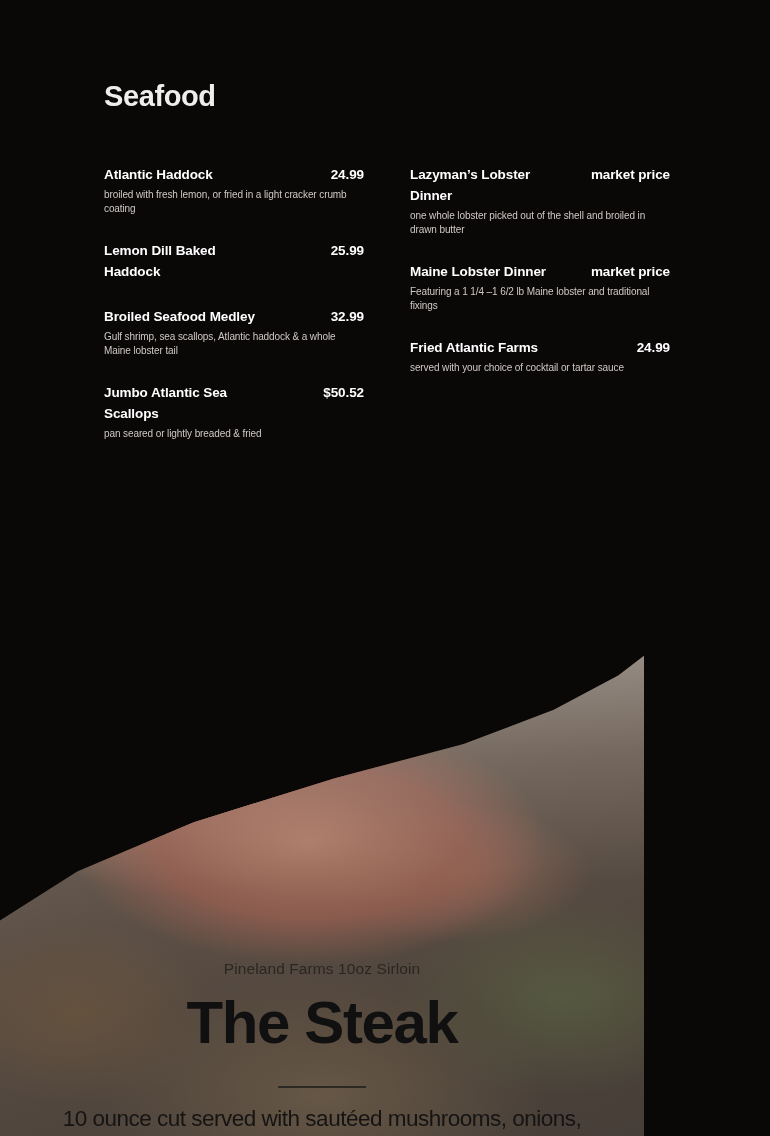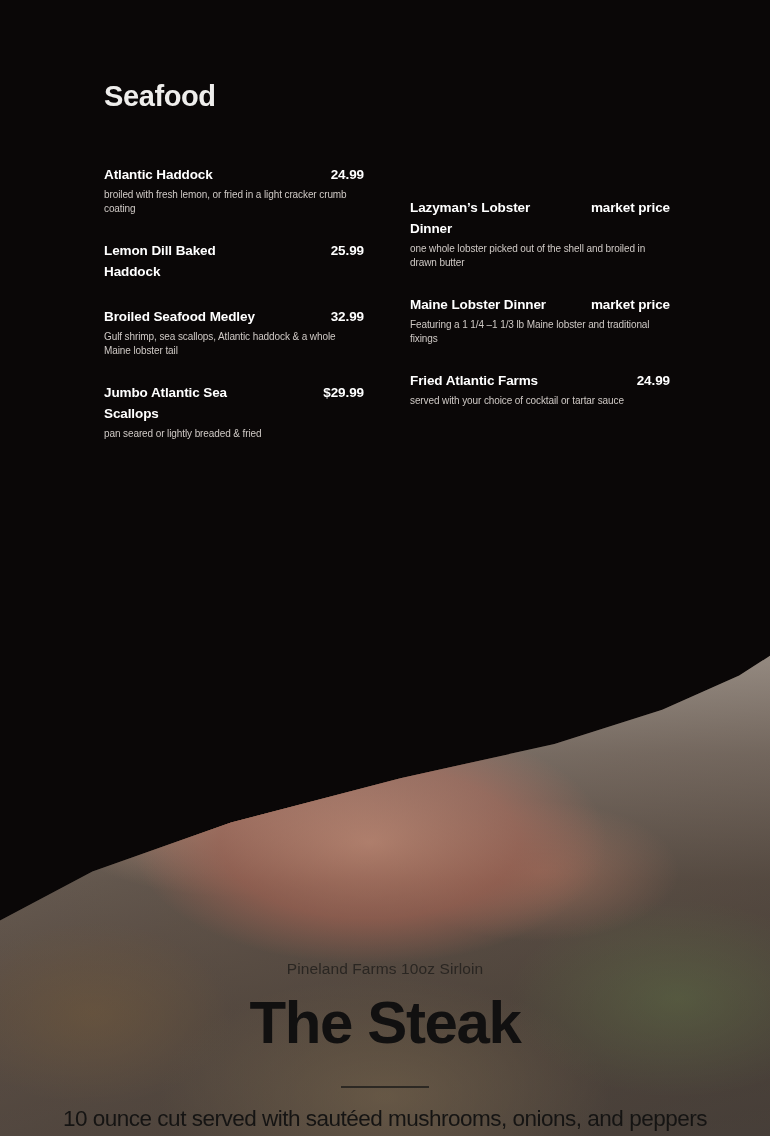--- a/index.html
+++ b/index.html
@@ -41,21 +41,20 @@
     color: #efeeec;
   }
 
   .menu-columns {
     position: absolute;
     left: 104px;
     top: 165px;
     width: 566px;
     display: flex;
     gap: 46px;
-    align-items: center;
   }
   .menu-col {
     width: 268px;
   }
   .menu-item {
     margin-bottom: 24px;
   }
   .menu-item-head {
     display: flex;
     align-items: flex-start;
@@ -88,21 +87,21 @@
     margin-top: 2px;
     font-weight: normal;
     letter-spacing: -0.1px;
   }
 
   
   .hero {
     position: absolute;
     left: 0;
     bottom: 0;
-    width: 770px;
+    width: 644px;
     height: 490px;
     overflow: hidden;
     z-index: 2;
   }
   .hero-photo {
     position: absolute;
     inset: 0;
     
     background:
       radial-gradient(ellipse 330px 170px at 48% 40%, rgba(190,120,95,0.95) 0%, rgba(150,80,62,0.85) 45%, rgba(90,45,35,0.0) 72%),
@@ -199,21 +198,21 @@
           <div class="menu-item-head">
             <span class="menu-item-name">Broiled Seafood Medley</span>
             <span class="menu-item-price">32.99</span>
           </div>
           <div class="menu-item-desc">Gulf shrimp, sea scallops, Atlantic haddock &amp; a whole Maine lobster tail</div>
         </div>
 
         <div class="menu-item">
           <div class="menu-item-head">
             <span class="menu-item-name">Jumbo Atlantic Sea Scallops</span>
-            <span class="menu-item-price">$29.99</span>
+            <span class="menu-item-price">$50.52</span>
           </div>
           <div class="menu-item-desc">pan seared or lightly breaded &amp; fried</div>
         </div>
 
       </div>
 
       <div class="menu-col col-right">
 
         <div class="menu-item">
           <div class="menu-item-head">
@@ -221,21 +220,21 @@
             <span class="menu-item-price">market price</span>
           </div>
           <div class="menu-item-desc">one whole lobster picked out of the shell and broiled in drawn butter</div>
         </div>
 
         <div class="menu-item">
           <div class="menu-item-head">
             <span class="menu-item-name">Maine Lobster Dinner</span>
             <span class="menu-item-price">market price</span>
           </div>
-          <div class="menu-item-desc">Featuring a 1 1/4 –1 1/3 lb Maine lobster and traditional fixings</div>
+          <div class="menu-item-desc">Featuring a 1 1/4 –1 6/2 lb Maine lobster and traditional fixings</div>
         </div>
 
         <div class="menu-item">
           <div class="menu-item-head">
             <span class="menu-item-name">Fried Atlantic Farms</span>
             <span class="menu-item-price">24.99</span>
           </div>
           <div class="menu-item-desc">served with your choice of cocktail or tartar sauce</div>
         </div>
 

